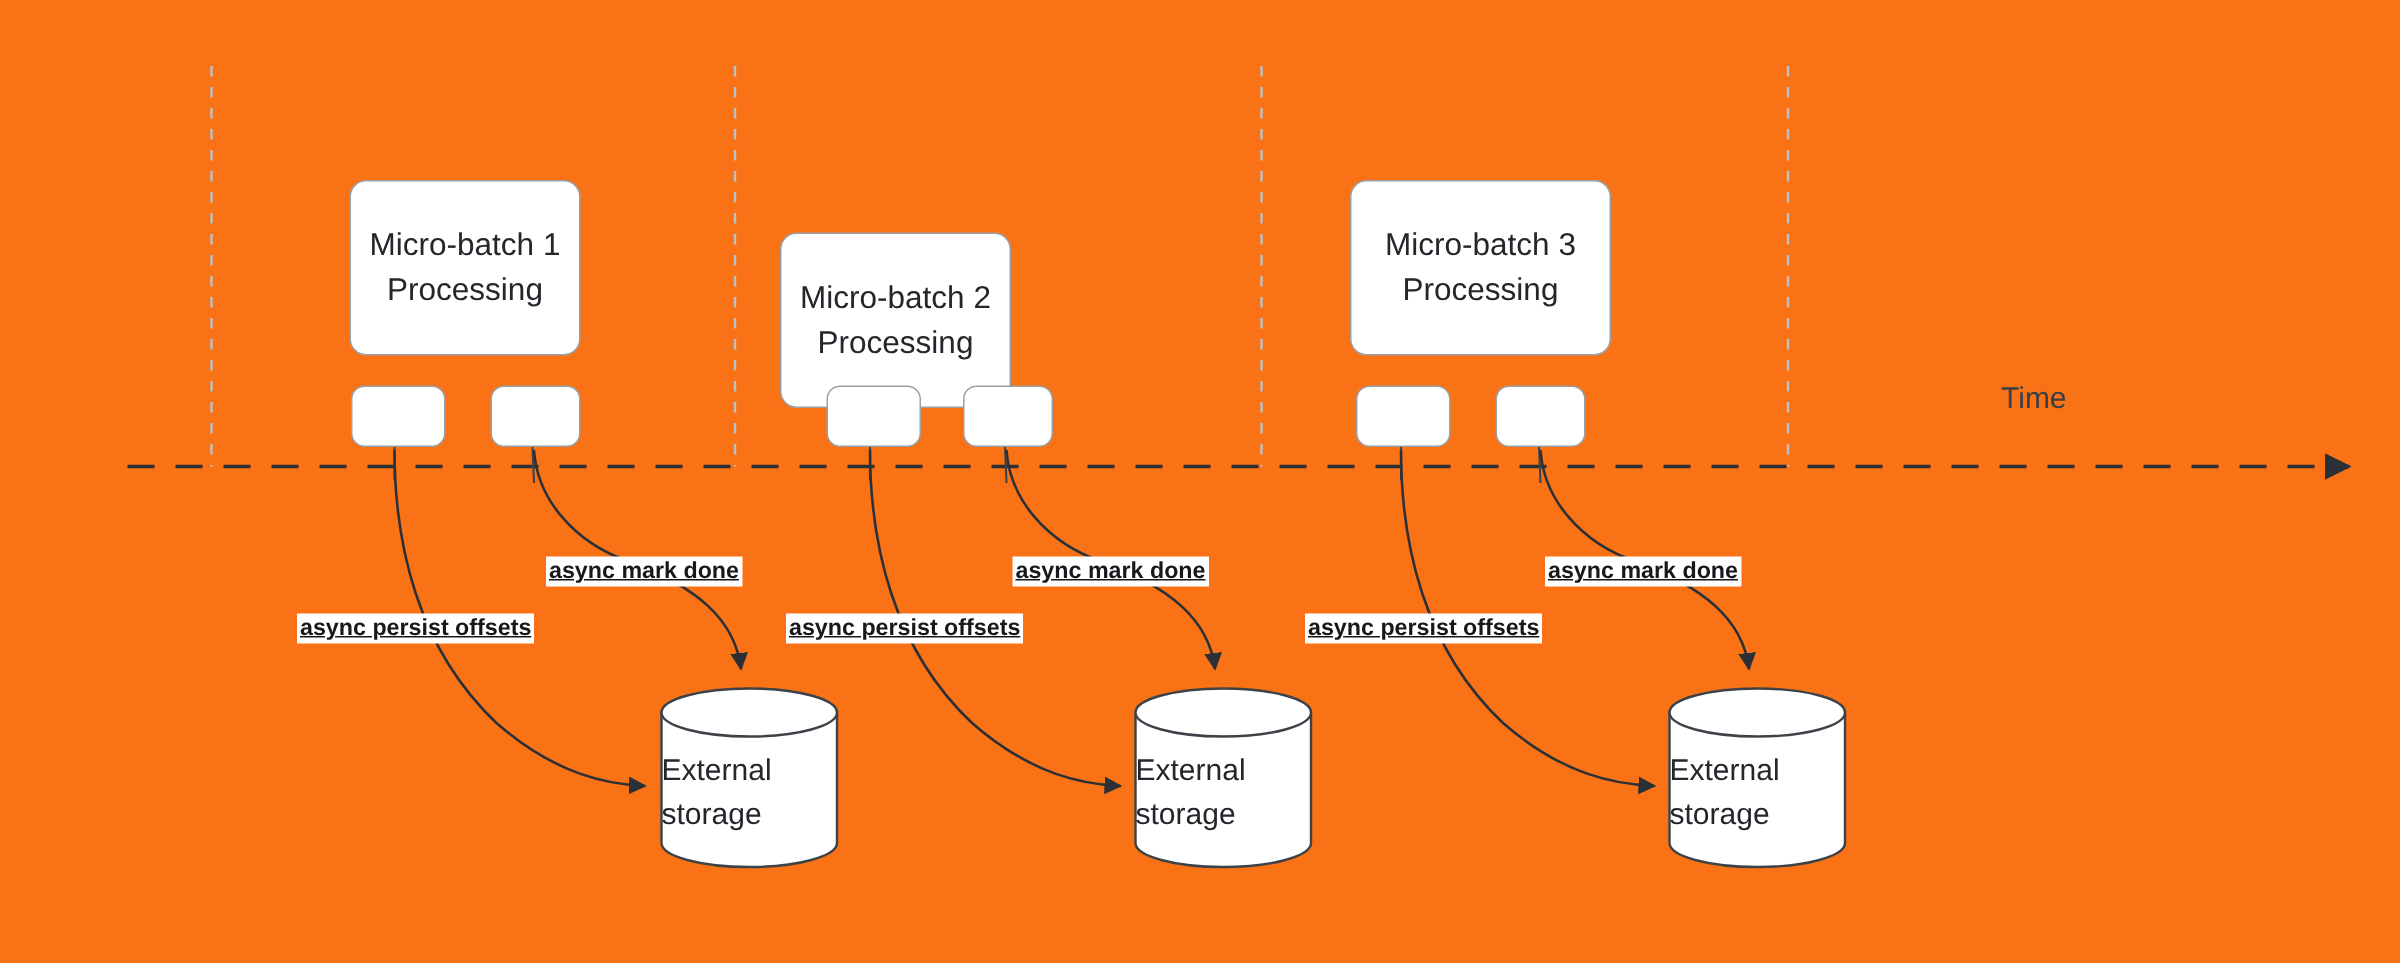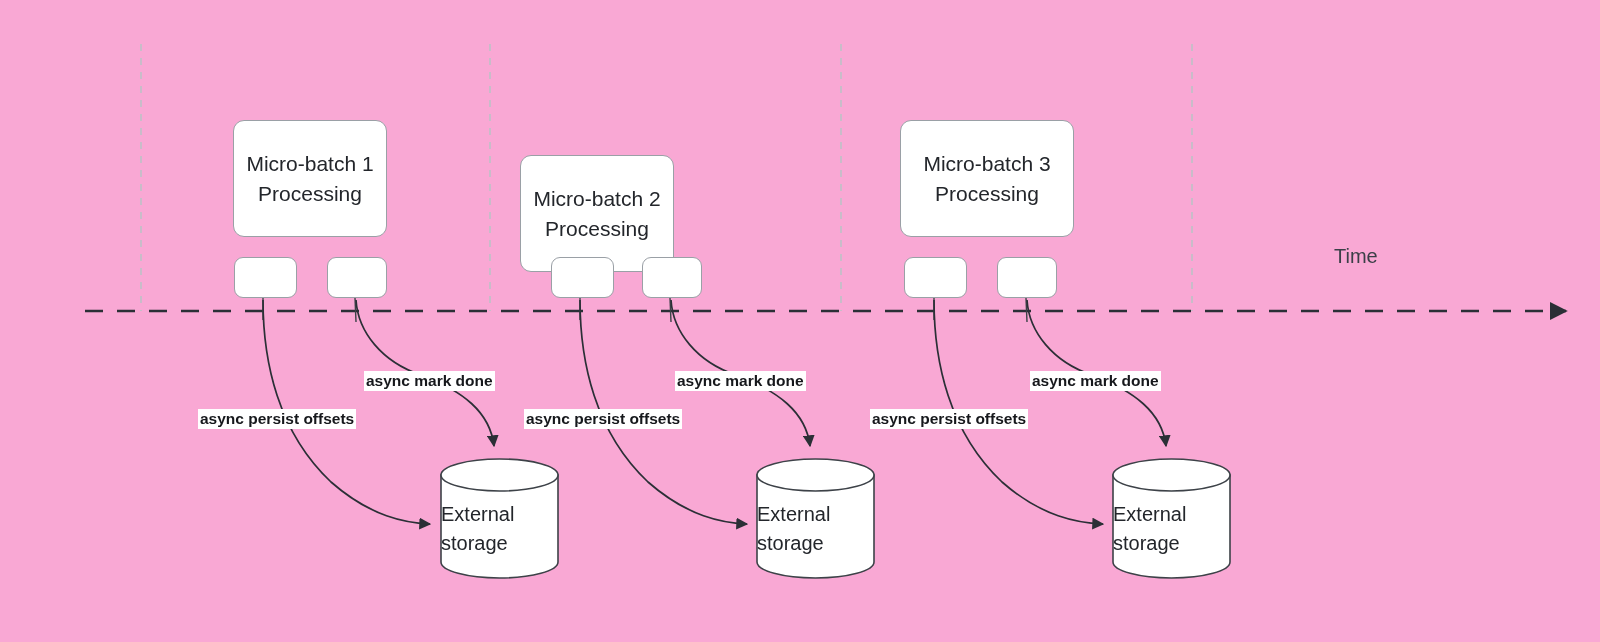--- a/index.html
+++ b/index.html
@@ -7,21 +7,21 @@
     padding: 0;
     background: #ffffff;
   }
   body {
     font-family: "Liberation Sans", sans-serif;
   }
   #canvas {
     position: relative;
     width: 1600px;
     height: 642px;
-    background: #f9a8d4;
+    background: #f97316;
     overflow: hidden;
   }
   #diagram-svg {
     position: absolute;
     left: 0;
     top: 0;
     width: 1600px;
     height: 642px;
   }
   .batch-box {
@@ -60,20 +60,21 @@
   }
   .edge-label {
     position: absolute;
     font-size: 15.5px;
     font-weight: bold;
     color: #16181c;
     white-space: nowrap;
     background: #ffffff;
     padding: 0 2px;
     line-height: 1.3;
+    text-decoration: underline;
   }
   .time-label {
     position: absolute;
     font-size: 20px;
     color: #3a3f47;
     white-space: nowrap;
   }
 </style>
 </head>
 <body>
@@ -164,15 +165,15 @@
 
   <div class="edge-label" style="left:198px; top:409px;">async persist offsets</div>
   <div class="edge-label" style="left:364px; top:371px;">async mark done</div>
 
   <div class="edge-label" style="left:524px; top:409px;">async persist offsets</div>
   <div class="edge-label" style="left:675px; top:371px;">async mark done</div>
 
   <div class="edge-label" style="left:870px; top:409px;">async persist offsets</div>
   <div class="edge-label" style="left:1030px; top:371px;">async mark done</div>
 
-  <div class="time-label" style="left:1334px; top:245px;">Time</div>
+  <div class="time-label" style="left:1334px; top:255px;">Time</div>
 
 </div>
 
 </body></html>

